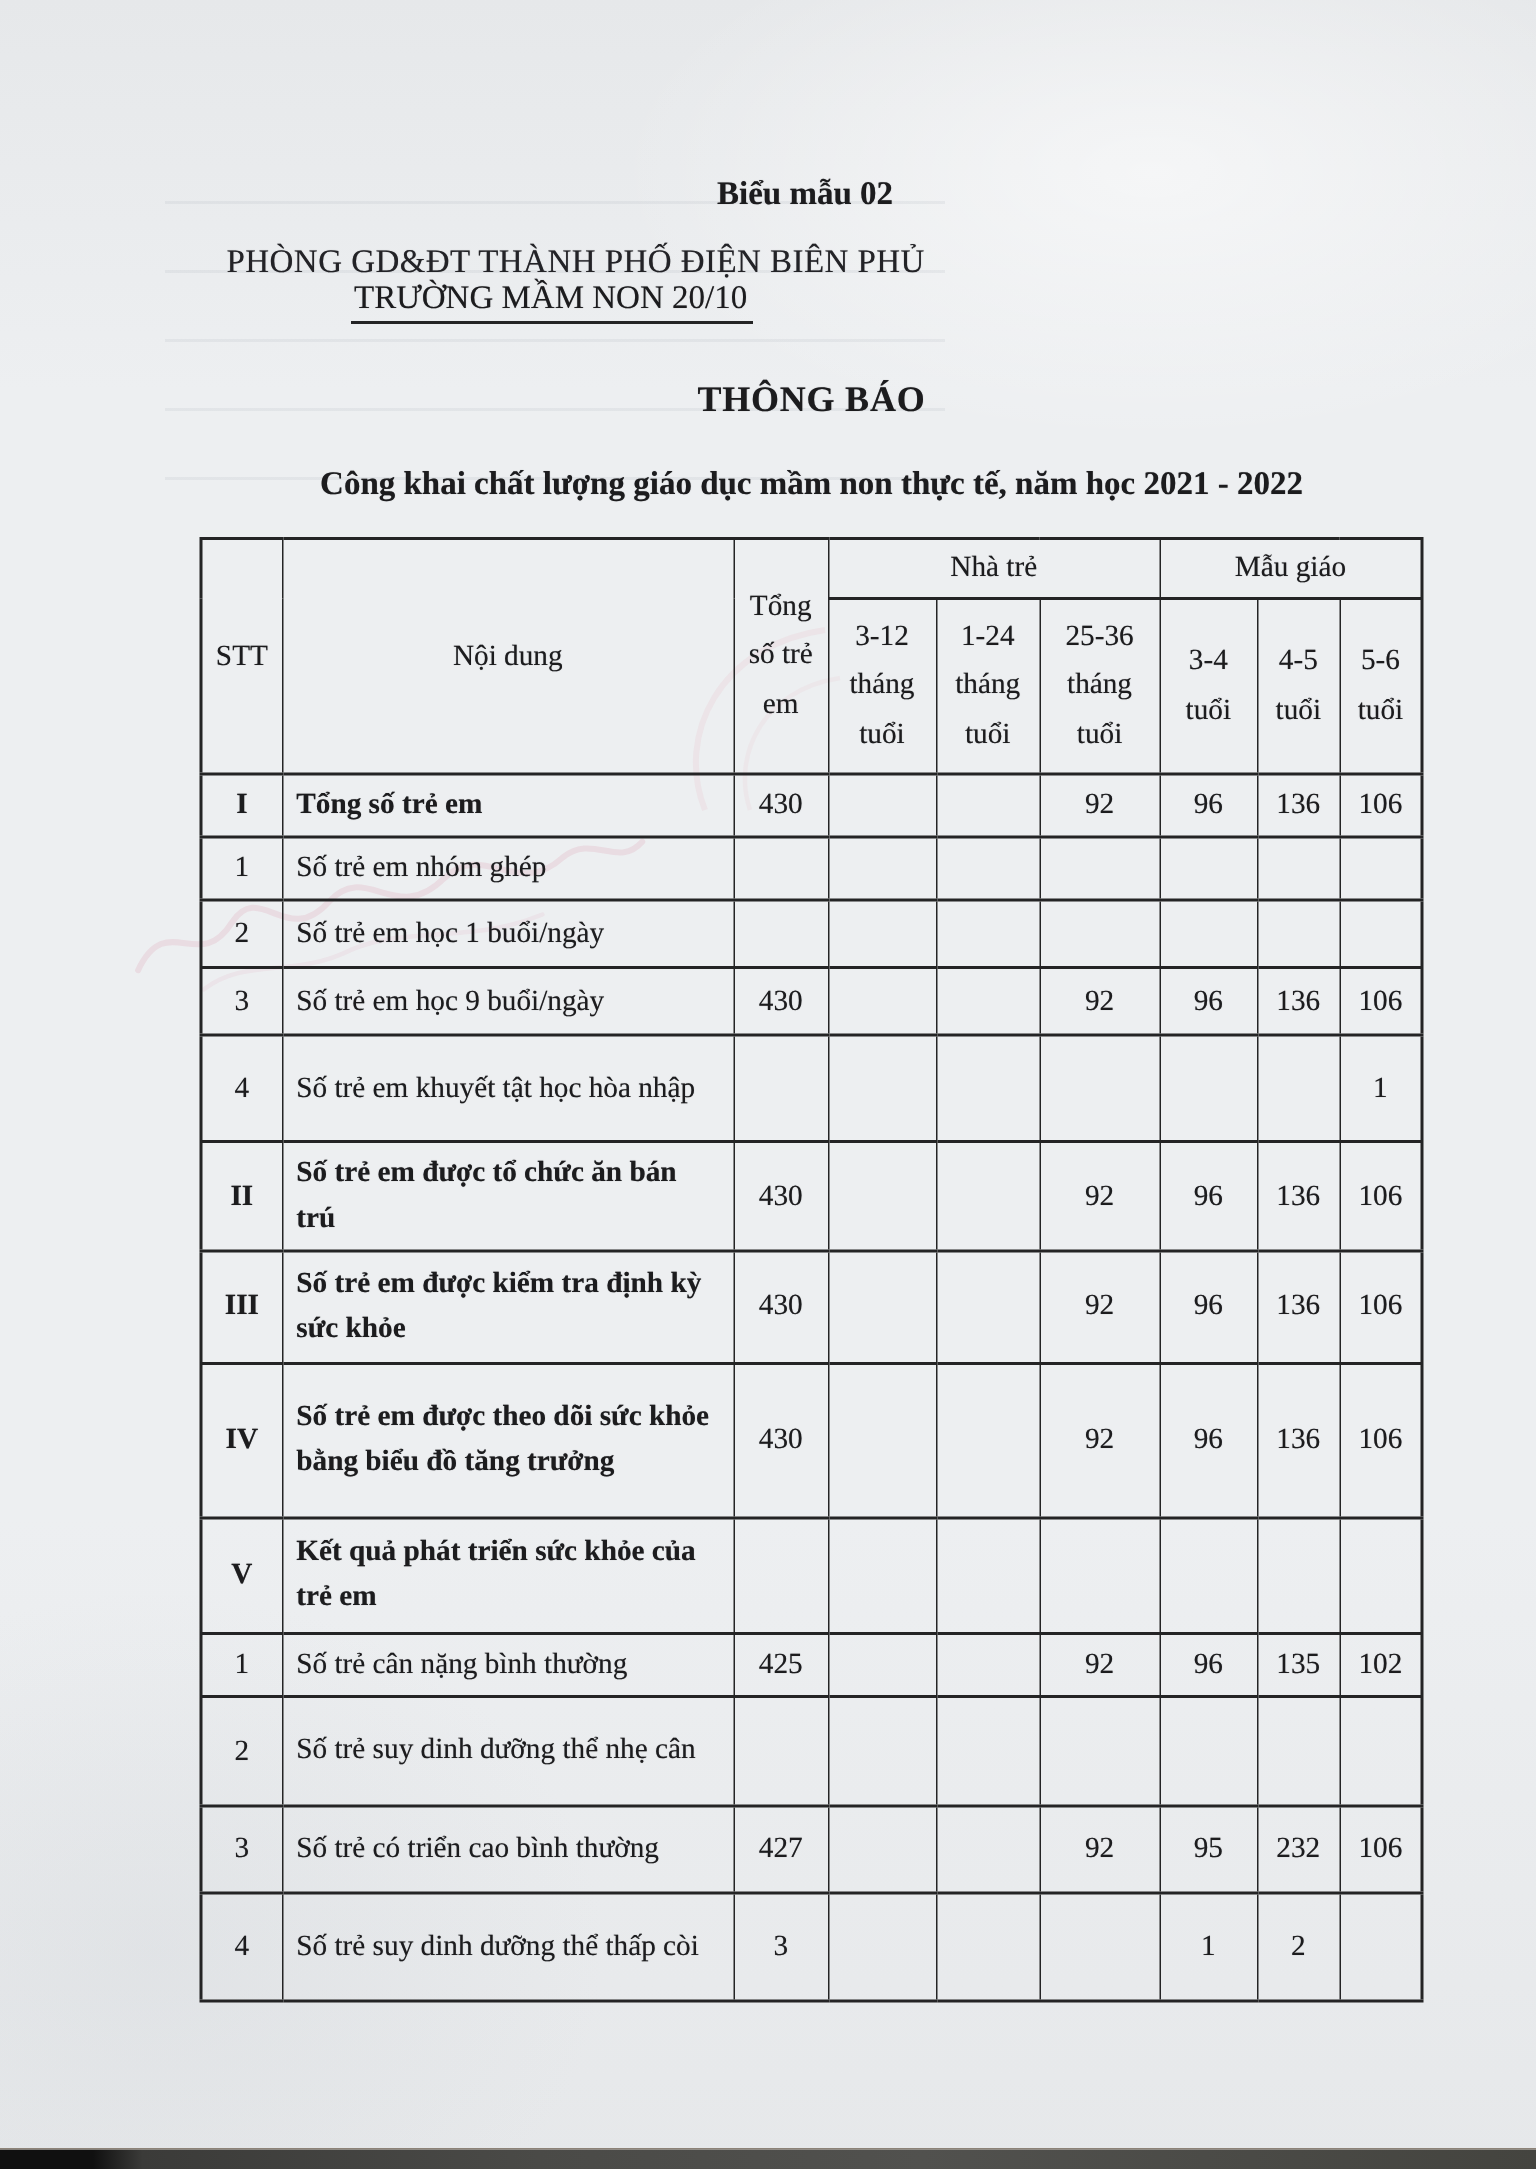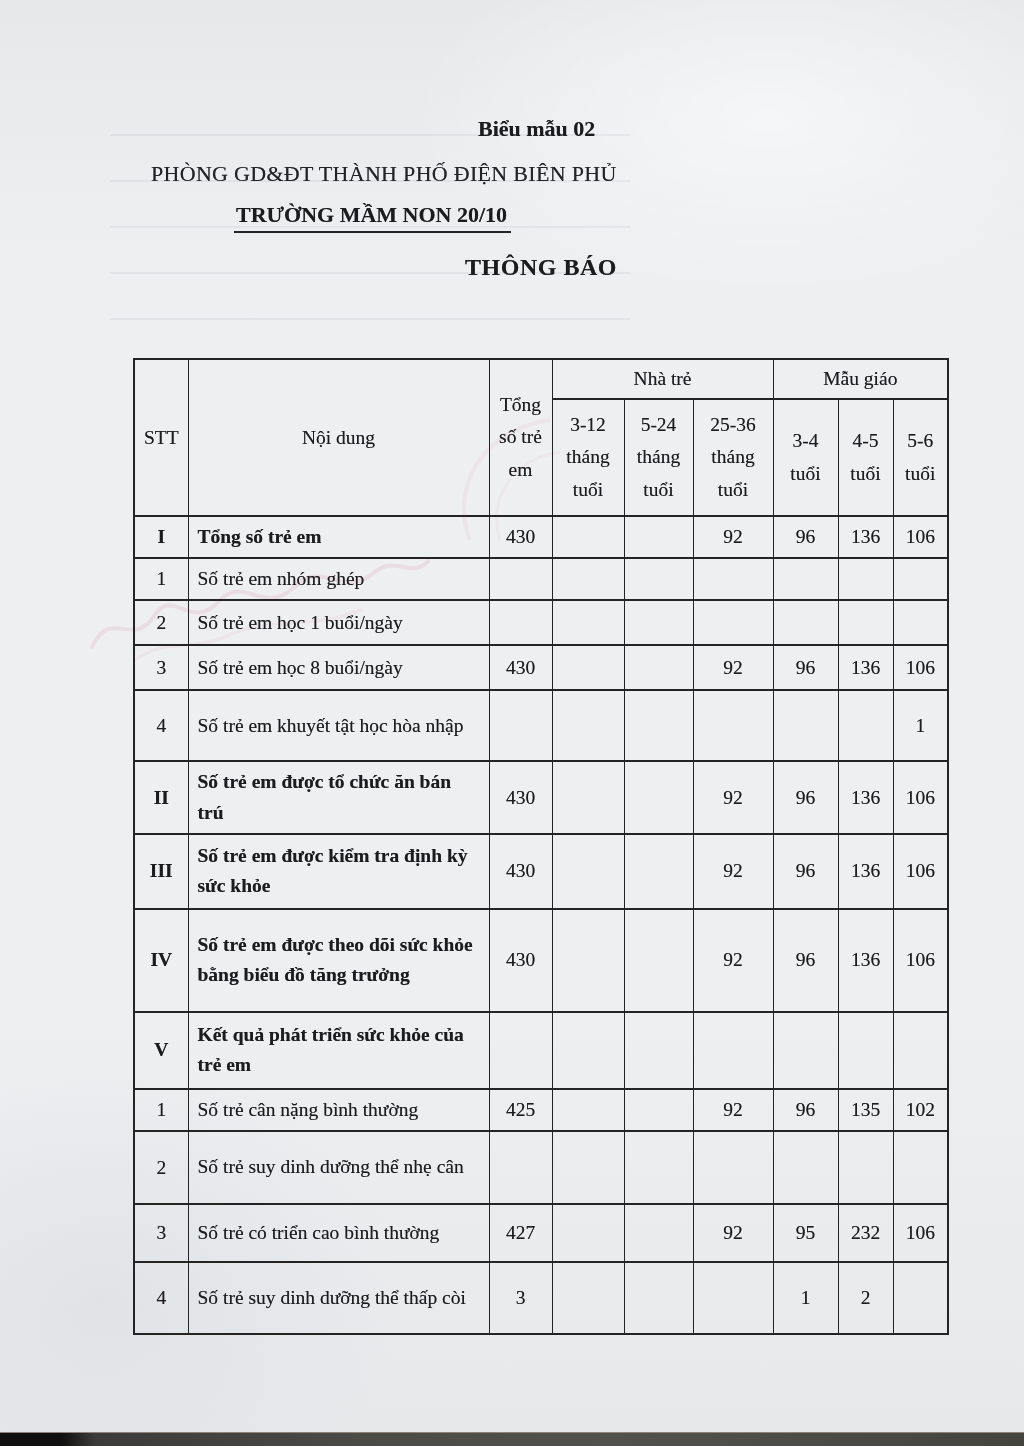--- a/index.html
+++ b/index.html
@@ -29,21 +29,21 @@
   
   .ghost-grid{
     position:absolute;left:110px;top:90px;width:520px;height:260px;
     background:repeating-linear-gradient(180deg, transparent 0 44px, rgba(125,135,148,0.10) 44px 46px);
     pointer-events:none;
   }
   .hdr{position:absolute;white-space:nowrap;}
   .form-label{left:478px;top:92px;font-size:22px;font-weight:bold;margin-top:24px;}
   .dept{left:151px;top:161px;font-size:22px;letter-spacing:0.3px;color:#232327;}
   .school{
-    left:234px;top:202px;font-size:22px;font-weight:bold;
+    left:234px;top:185px;font-size:22px;font-weight:normal;
     border-bottom:2px solid var(--line);
     padding:0 4px 3px 2px;
   }
   .notice{left:541px;top:254px;transform:translateX(-50%);font-size:24px;font-weight:bold;letter-spacing:0.5px;}
   .subject{left:541px;top:309px;transform:translateX(-50%);font-size:22px;font-weight:bold;}
 
   table.main{
     position:absolute;left:133px;top:358px;
     width:814px;
     border-collapse:collapse;
@@ -88,20 +88,21 @@
 <body>
 
 <div class="page">
 
   <div class="ghost-grid"></div>
 
   <div class="hdr form-label">Biểu mẫu 02</div>
   <div class="hdr dept">PHÒNG GD&amp;ĐT THÀNH PHỐ ĐIỆN BIÊN PHỦ</div>
   <div class="hdr school">TRƯỜNG MẦM NON 20/10</div>
   <div class="hdr notice">THÔNG BÁO</div>
+  <div class="hdr subject">Công khai chất lượng giáo dục mầm non thực tế, năm học 2021 - 2022</div>
 
   <svg class="bleed bleed-signature" viewBox="0 0 380 110">
     <path d="M18,78 C42,40 58,86 84,54 C106,28 118,76 150,48 C178,24 192,70 228,42 C258,20 274,62 308,38 C330,24 344,50 362,34" fill="none" stroke="#d993a8" stroke-width="4" stroke-linecap="round" opacity="0.38"></path>
     <path d="M60,96 C90,78 120,96 160,82 C200,70 240,88 290,74" fill="none" stroke="#d993a8" stroke-width="3" stroke-linecap="round" opacity="0.22"></path>
   </svg>
   <svg class="bleed bleed-stamp" viewBox="0 0 180 160">
     <path d="M30,140 C10,90 40,30 110,20" fill="none" stroke="#e2a7b4" stroke-width="4" opacity="0.30"></path>
     <path d="M60,140 C48,104 68,60 120,52" fill="none" stroke="#e2a7b4" stroke-width="3" opacity="0.22"></path>
   </svg>
 
@@ -120,21 +121,21 @@
     <thead>
       <tr class="group-row">
         <th rowspan="2">STT</th>
         <th rowspan="2">Nội dung</th>
         <th rowspan="2" class="tall">Tổng số trẻ em</th>
         <th colspan="3">Nhà trẻ</th>
         <th colspan="3">Mẫu giáo</th>
       </tr>
       <tr class="sub-row">
         <th class="tall">3-12 tháng tuổi</th>
-        <th class="tall">5-24 tháng tuổi</th>
+        <th class="tall">1-24 tháng tuổi</th>
         <th class="tall">25-36 tháng tuổi</th>
         <th class="tall">3-4 tuổi</th>
         <th class="tall">4-5 tuổi</th>
         <th class="tall">5-6 tuổi</th>
       </tr>
     </thead>
     <tbody>
         <tr class="bold-row" style="height: 40px;">
           <td class="stt">I</td>
           <td class="label">Tổng số trẻ em</td>
@@ -163,21 +164,21 @@
           <td class="val"></td>
           <td class="val"></td>
           <td class="val"></td>
           <td class="val"></td>
           <td class="val"></td>
           <td class="val"></td>
           <td class="val"></td>
         </tr>
         <tr style="height: 45px;">
           <td class="stt">3</td>
-          <td class="label">Số trẻ em học 8 buổi/ngày</td>
+          <td class="label">Số trẻ em học 9 buổi/ngày</td>
           <td class="val">430</td>
           <td class="val"></td>
           <td class="val"></td>
           <td class="val">92</td>
           <td class="val">96</td>
           <td class="val">136</td>
           <td class="val">106</td>
         </tr>
         <tr style="height: 71px;">
           <td class="stt">4</td>

